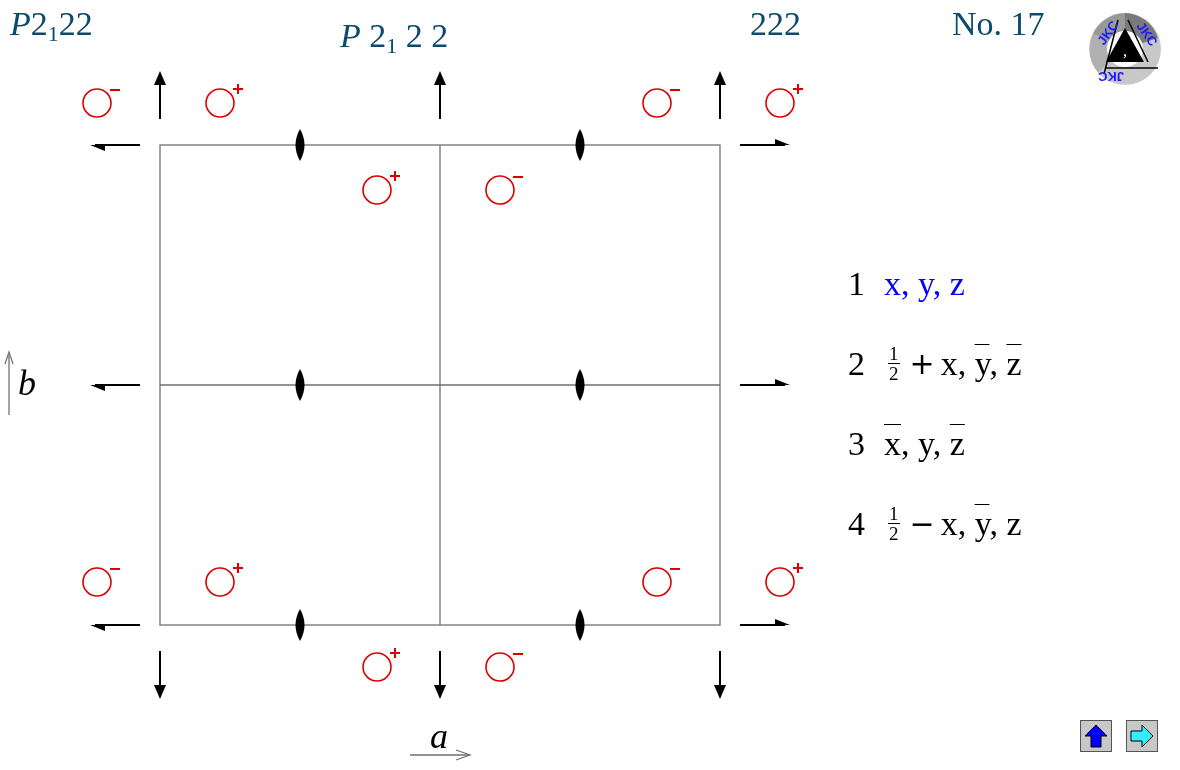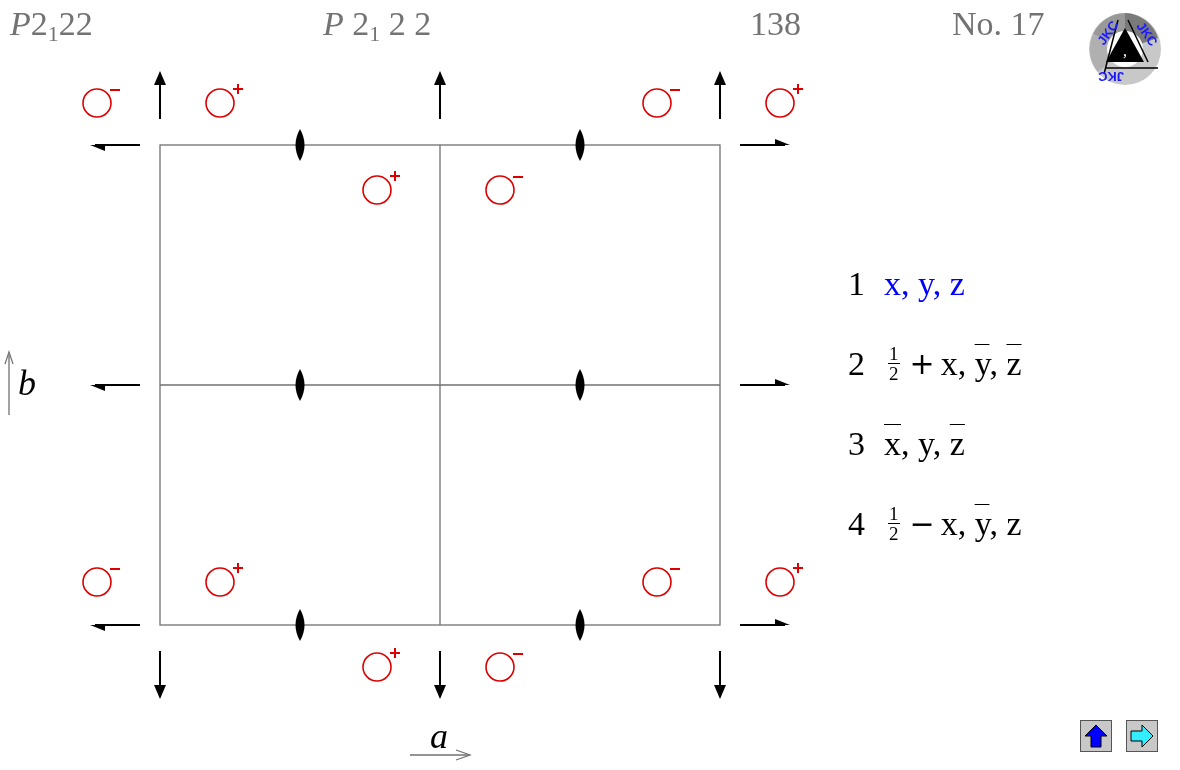--- a/index.html
+++ b/index.html
@@ -1,17 +1,17 @@
 <!DOCTYPE html>
 <html><head>
 <meta charset="utf-8">
 <style>
   html, body { margin:0; padding:0; background:#ffffff; }
   body { width:1180px; height:770px; position:relative; overflow:hidden; font-family:"Liberation Serif", serif; }
-  .hdr { position:absolute; top:2px; font-size:34px; color:#737373; line-height:44px; white-space:nowrap; }
+  .hdr { position:absolute; top:2px; font-size:34px; color:#0c4a6e; line-height:44px; white-space:nowrap; }
   .hdr i { font-style:italic; }
   .hdr sub { font-size:22px; vertical-align:-6px; line-height:0; }
   #diagram { position:absolute; left:0; top:0; }
   .coords { position:absolute; left:848px; top:244px; font-size:34px; color:#000; }
   .crow { height:80px; line-height:50px; display:flex; align-items:center; white-space:nowrap; }
   .crow .num { width:36px; font-style:normal; }
   .crow .expr { }
   .crow.first .expr { color:#0000ff; }
   .ov { text-decoration: overline; text-decoration-thickness:1px; }
   .frac { display:inline-flex; flex-direction:column; align-items:center; font-size:19px; font-style:normal; line-height:19px; margin:0 10px 0 4px; vertical-align:middle; }
@@ -19,24 +19,24 @@
   .op { font-style:normal; margin-right:6px; font-family:"DejaVu Sans", sans-serif; font-size:30px; }
   .nav { position:absolute; top:720px; width:32px; height:32px; background:#c8c8c8; border:1px solid #555; box-sizing:border-box; display:flex; align-items:center; justify-content:center; cursor:pointer; }
   .logo { position:absolute; left:1088px; top:12px; }
 </style>
 </head>
 <body>
 
 <div class="hdr" style="left:10px;">
   <i>P</i><span>2</span><sub>1</sub><span>22</span>
 </div>
-<div class="hdr" style="left:323px;">
+<div class="hdr" style="left:340px;margin-top:12px;">
   <i>P</i>&nbsp;<span>2</span><sub>1</sub><span style="white-space:pre"> 2 2</span>
 </div>
-<div class="hdr" style="left:750px;">138</div>
+<div class="hdr" style="left:750px;">222</div>
 <div class="hdr" style="left:952px;">No. 17</div>
 
 <svg class="logo" width="74" height="74" viewBox="0 0 74 74">
   <circle cx="37" cy="37" r="36" fill="#c8c8c8"></circle>
   <path d="M37 37 L37 1 A36 36 0 0 0 5 22 Z" fill="#999"></path>
   <path d="M37 37 L5 22 A36 36 0 0 0 10 60 Z" fill="#b0b0b0"></path>
   <path d="M37 37 L37 1 A36 36 0 0 1 70 26 Z" fill="#7a7a7a"></path>
   <circle cx="37" cy="37" r="18" fill="#fff"></circle>
   <polygon points="37,16 56,50 18,50" fill="#000"></polygon>
   <line x1="30" y1="8" x2="16" y2="62" stroke="#000" stroke-width="1.5"></line>

